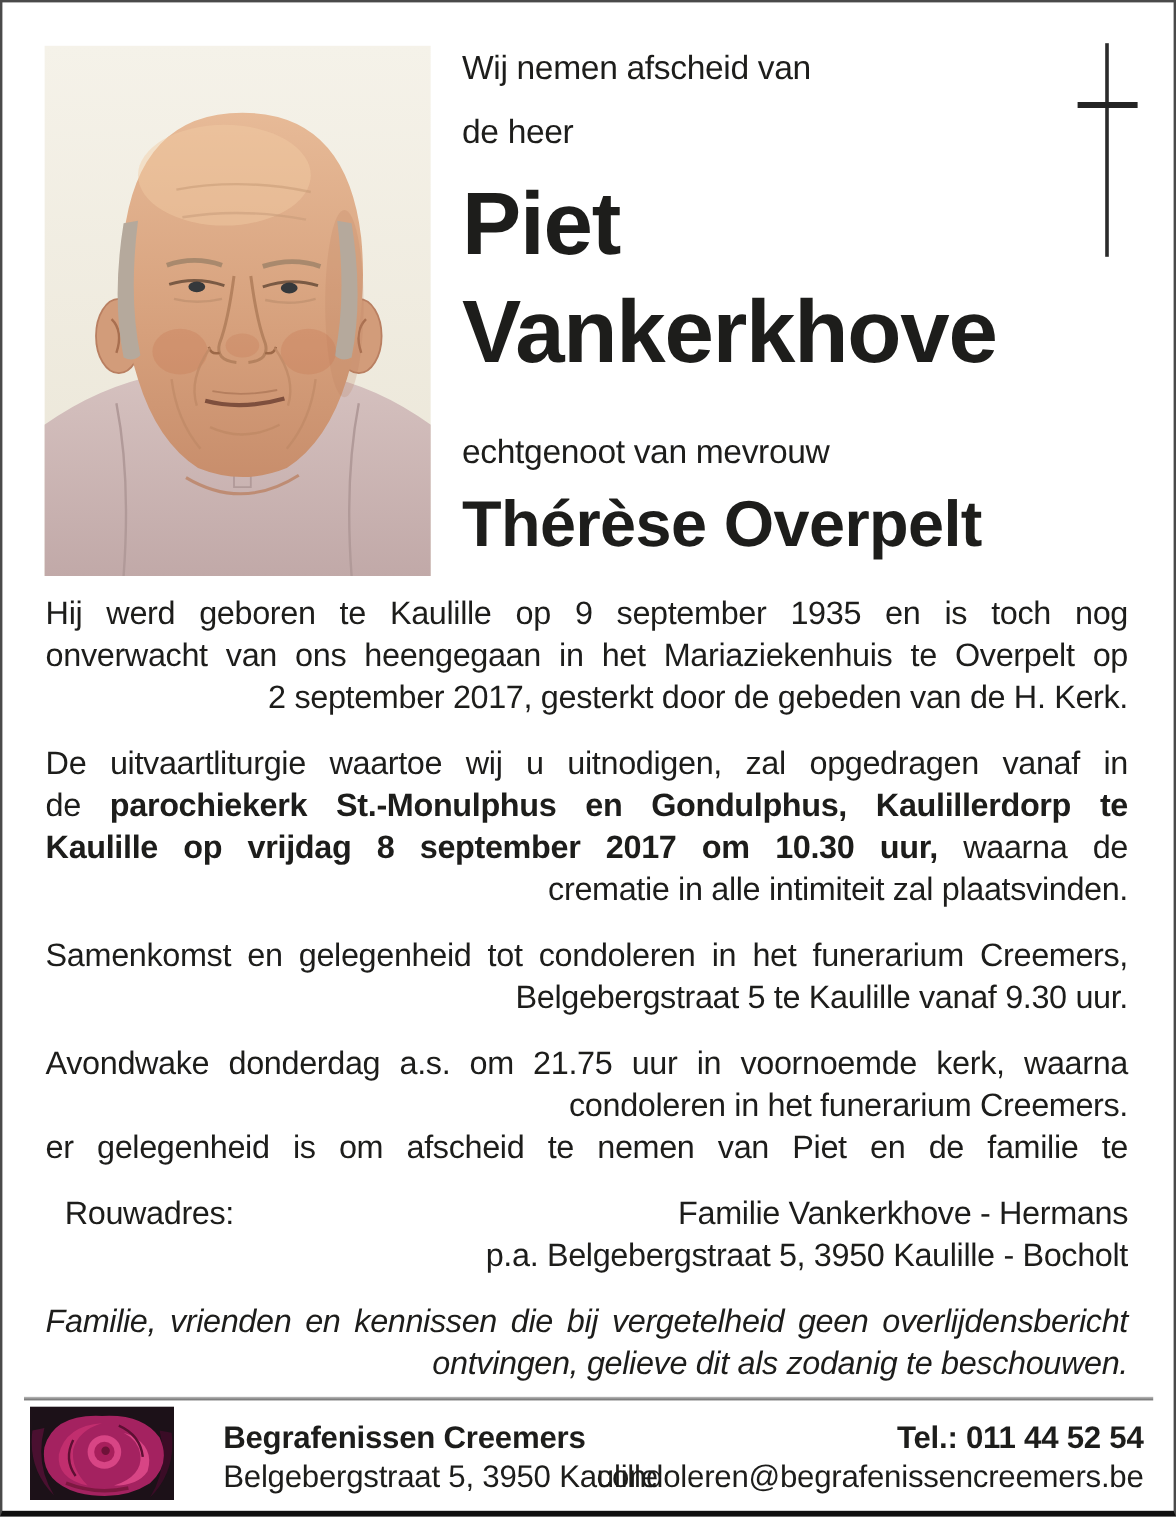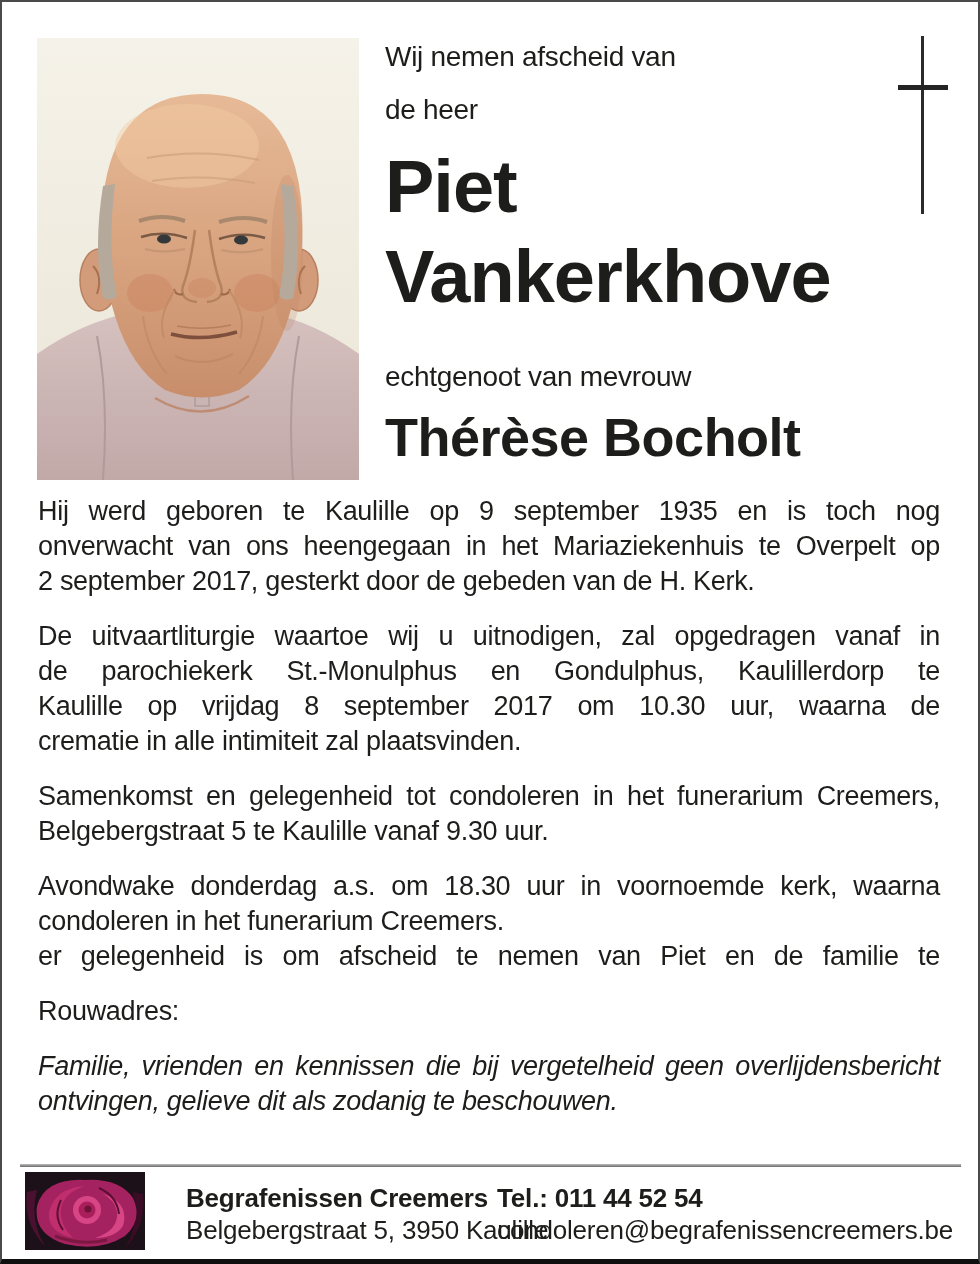--- a/index.html
+++ b/index.html
@@ -19,34 +19,34 @@
   .spouse-name{position:absolute;left:383px;top:406px;font-size:54px;line-height:58px;font-weight:bold;letter-spacing:-0.5px;}
 
   
   .cross{position:absolute;left:880px;top:30px;width:90px;height:190px;}
   .cross .v{position:absolute;left:39px;top:4px;width:3px;height:178px;background:#2b2b2b;}
   .cross .h{position:absolute;left:16px;top:53px;width:50px;height:5px;background:#242424;}
 
   
   .bodytext{position:absolute;left:36px;top:492px;width:908px;font-size:27px;letter-spacing:-0.3px;}
   .para{margin:0 6px 20px 0;}
-  .line{line-height:35px;}
+  .line{line-height:35px;text-align:right;}
   .j{text-align:justify;text-align-last:justify;}
-  .b{font-weight:normal;}
+  .b{font-weight:bold;}
   .rouw{display:flex;}
   .rouw-label{width:157px;flex:0 0 157px;}
   .rouw-lines{flex:1;}
   .notice{font-style:italic;}
 
   
   .sep{position:absolute;left:18px;top:1162px;width:941px;height:3px;
        background:linear-gradient(#bdbdbd,#6a6a6a);}
   .rose{position:absolute;left:23px;top:1170px;width:120px;height:78px;}
   .f-left{position:absolute;left:184px;top:1180px;font-size:26px;line-height:32px;letter-spacing:-0.2px;}
-  .f-right{position:absolute;right:25px;top:1180px;font-size:26px;line-height:32px;letter-spacing:-0.2px;}
+  .f-right{position:absolute;right:25px;top:1180px;font-size:26px;line-height:32px;text-align:right;letter-spacing:-0.2px;}
   .f-bold{font-weight:bold;}
 </style>
 </head>
 <body>
 
 <div class="page">
 
   <svg class="photo" viewBox="0 0 322 442" preserveAspectRatio="none">
     <defs>
       <linearGradient id="bgGrad" x1="0" y1="0" x2="0" y2="1">
@@ -118,21 +118,21 @@
     <path d="M106 278 Q110 312 130 336" stroke="#bd8764" stroke-width="2" fill="none" opacity="0.6"></path>
     <path d="M226 278 Q222 312 202 336" stroke="#bd8764" stroke-width="2" fill="none" opacity="0.6"></path>
     <path d="M118 360 Q165 388 212 358" stroke="#b97f5f" stroke-width="2.5" fill="none" opacity="0.75"></path>
   </svg>
 
   <div class="intro intro1">Wij nemen afscheid van</div>
   <div class="intro intro2">de heer</div>
   <div class="name name2">Vankerkhove</div>
   <div class="name name1">Piet</div>
   <div class="intro spouse-intro">echtgenoot van mevrouw</div>
-  <div class="spouse-name">Thérèse Bocholt</div>
+  <div class="spouse-name">Thérèse Overpelt</div>
 
   <div class="cross">
     <div class="v"></div>
     <div class="h"></div>
   </div>
 
   <div class="bodytext">
 
     <div class="para">
       <div class="line j">Hij werd geboren te Kaulille op 9 september 1935 en is toch nog</div>
@@ -146,27 +146,31 @@
       <div class="line j"><span class="b">Kaulille op vrijdag 8 september 2017 om 10.30 uur,</span><span> waarna de</span></div>
       <div class="line">crematie in alle intimiteit zal plaatsvinden.</div>
     </div>
 
     <div class="para">
       <div class="line j">Samenkomst en gelegenheid tot condoleren in het funerarium Creemers,</div>
       <div class="line">Belgebergstraat 5 te Kaulille vanaf 9.30 uur.</div>
     </div>
 
     <div class="para">
-      <div class="line j">Avondwake donderdag a.s. om 18.30 uur in voornoemde kerk, waarna</div>
+      <div class="line j">Avondwake donderdag a.s. om 21.75 uur in voornoemde kerk, waarna</div>
       <div class="line">condoleren in het funerarium Creemers.</div>
       <div class="line j">er gelegenheid is om afscheid te nemen van Piet en de familie te</div>
     </div>
 
     <div class="para rouw">
       <div class="rouw-label line">Rouwadres:</div>
+      <div class="rouw-lines">
+        <div class="line">Familie Vankerkhove - Hermans</div>
+        <div class="line">p.a. Belgebergstraat 5, 3950 Kaulille - Bocholt</div>
+      </div>
     </div>
 
     <div class="para notice">
       <div class="line j">Familie, vrienden en kennissen die bij vergetelheid geen overlijdensbericht</div>
       <div class="line">ontvingen, gelieve dit als zodanig te beschouwen.</div>
     </div>
 
   </div>
 
   <div class="sep"></div>

